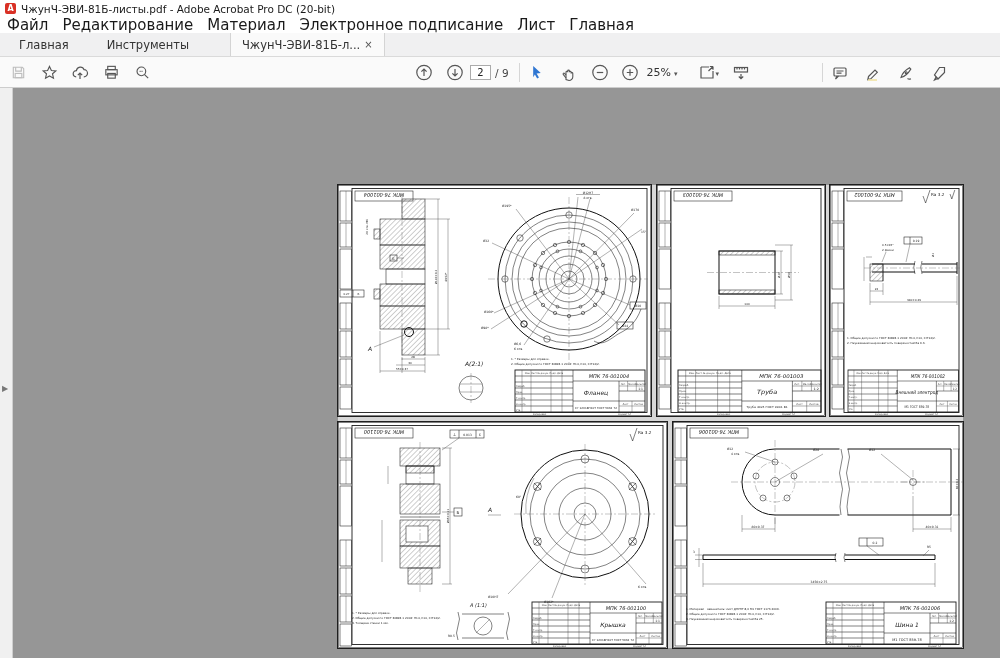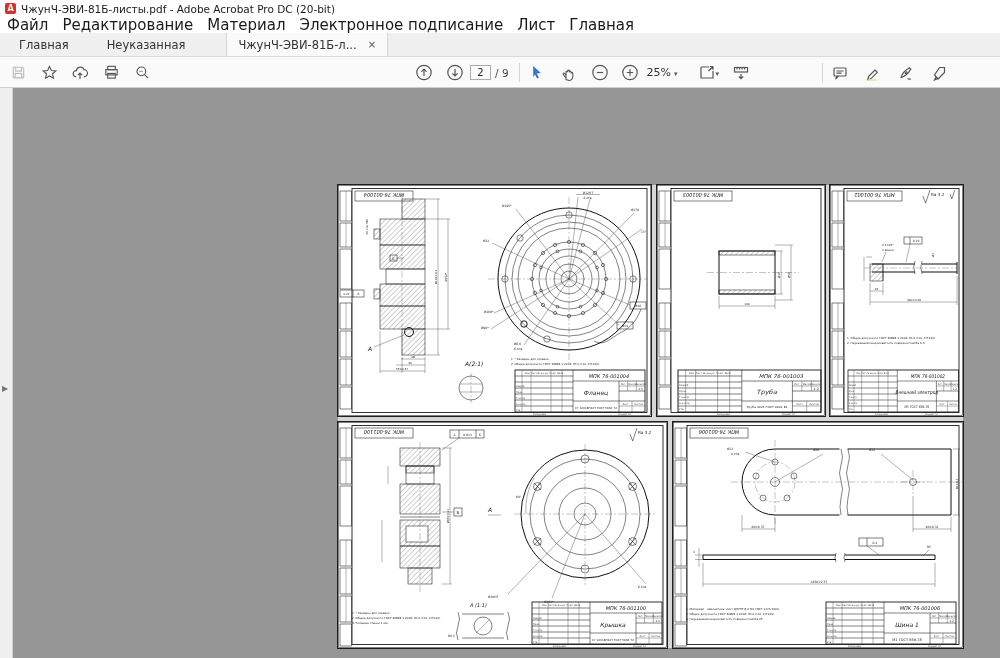--- a/index.html
+++ b/index.html
@@ -5,21 +5,21 @@
   *{margin:0;padding:0;box-sizing:border-box}
   body{font-family:"DejaVu Sans","Liberation Sans",sans-serif;background:#969696}
   .app{position:relative;width:1000px;height:658px;overflow:hidden;background:#969696}
   
   .titlebar{height:17px;background:#ffffff;display:flex;align-items:center;padding-left:5px;font-size:10.5px;color:#1a1a1a;gap:5px}
   .acroicon{width:11px;height:11px;background:#d93025;border-radius:2px;color:#fff;font-size:8px;font-weight:bold;display:flex;align-items:center;justify-content:center;line-height:1}
   .menubar{height:16px;background:#ffffff;display:flex;align-items:center;font-size:15px;color:#1a1a1a}
   .menubar span{padding:0 7px;cursor:default}
   .tabbar{height:24px;background:#f0f0f1;border-bottom:1px solid #dadada;display:flex;align-items:stretch;font-size:11.5px;color:#333}
   .tab{display:flex;align-items:center;padding:0 19px;cursor:default}
-  .doctab{background:#fafafa;border-left:1px solid #d4d4d4;border-right:1px solid #d4d4d4;padding:0 11px;display:flex;align-items:center;gap:11px;margin-left:22px}
+  .doctab{background:#fafafa;border-left:1px solid #d4d4d4;border-right:1px solid #d4d4d4;padding:0 11px;display:flex;align-items:center;gap:4px;margin-left:22px}
   .doctab .x{color:#555;font-size:10px}
   .toolbar{position:relative;height:31px;background:#fafafa;border-bottom:1px solid #cdcdcd}
   .tgroup{position:absolute;top:0;height:31px;display:flex;align-items:center}
   .tbtn{width:18px;height:18px;display:flex;align-items:center;justify-content:center}
   .sep{width:1px;height:19px;background:#d6d6d6;margin:0 8px}
   .pagebox{width:21px;height:15px;border:1px solid #ababab;background:#fff;font-size:10px;color:#222;text-align:center;line-height:14px;margin:0 4px 0 6px}
   .ptotal{font-size:10.5px;color:#444;margin-right:2px}
   .zoomtxt{font-size:11px;color:#333;margin:0 3px 0 8px}
   .caret{font-size:7px;color:#555;margin:2px 4px 0 0}
   svg.ic{display:block}
@@ -66,21 +66,21 @@
     <span>Электронное подписание</span>
     <span>Лист</span>
     <span>Главная</span>
   </div>
 
   <div class="tabbar">
     <div class="tab">
         <span>Главная</span>
       </div>
     <div class="tab">
-        <span>Неуказанная</span>
+        <span>Инструменты</span>
       </div>
     <div class="doctab">
       <span>ЧжунЧ-ЭВИ-81Б-л...</span>
       <span class="x">×</span>
     </div>
   </div>
 
   <div class="toolbar">
     <div class="tgroup" style="left:9px;gap:13px">
       <div class="tbtn">

